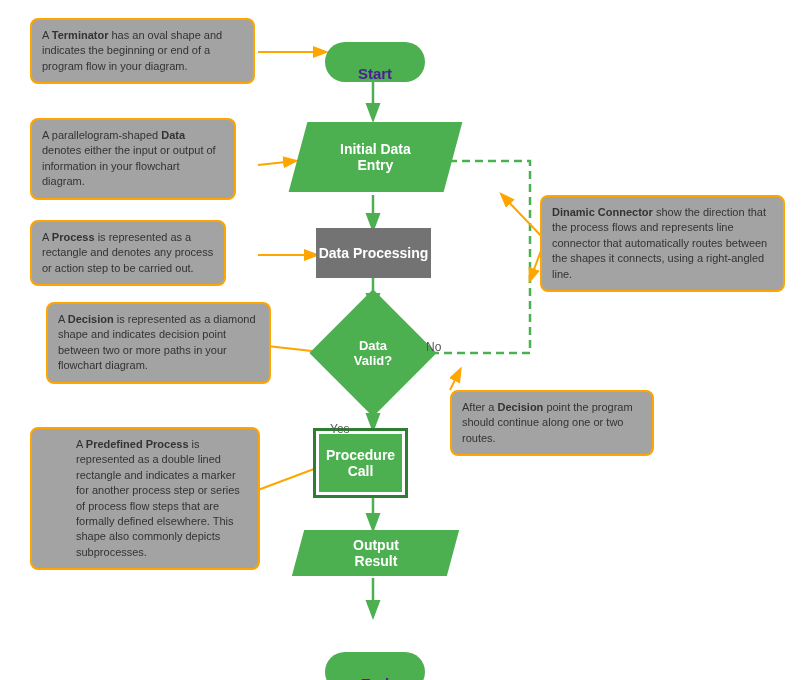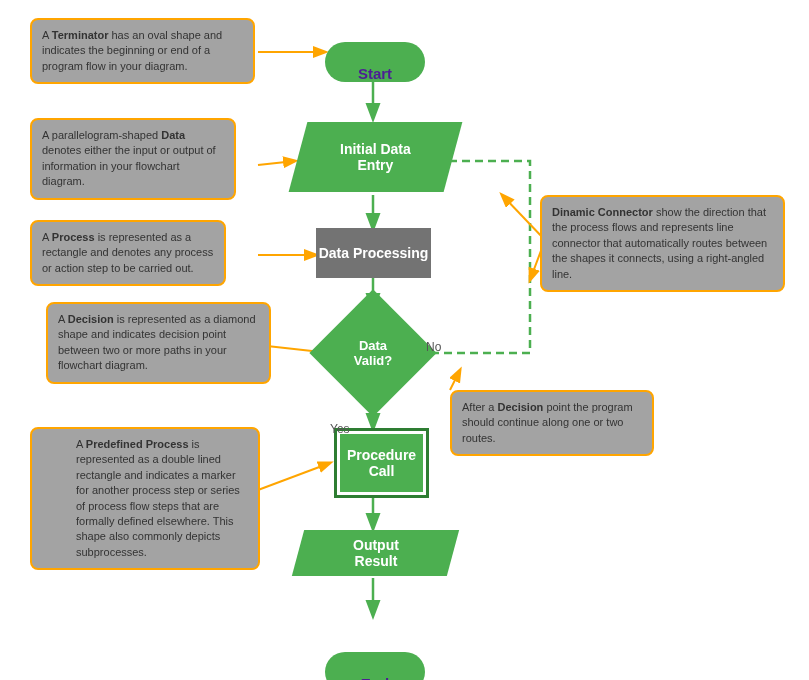--- a/index.html
+++ b/index.html
@@ -207,21 +207,21 @@
 <div class="shape-container process" style="left:316px; top:228px; width:115px; height:50px;">
   <span>Data
 Processing</span>
 </div>
 
 <div class="decision-container" style="left:328px; top:308px; width:90px; height:90px;">
   <div class="decision"></div>
   <div class="decision-label">Data<br>Valid?</div>
 </div>
 
-<div class="shape-container predefined-process" style="left:334px; top:428px; width:95px; height:70px;">
+<div class="shape-container predefined-process" style="left:313px; top:428px; width:95px; height:70px;">
   <span>Procedure<br>Call</span>
 </div>
 
 <div class="shape-container" style="left:295px; top:528px; width:160px; height:50px;">
   <div class="data-shape" style="width:155px; height:46px;">
     <span>Output<br>Result</span>
   </div>
 </div>
 
 <div class="shape-container terminator" style="left:325px; top:652px; width:100px; height:40px;">

